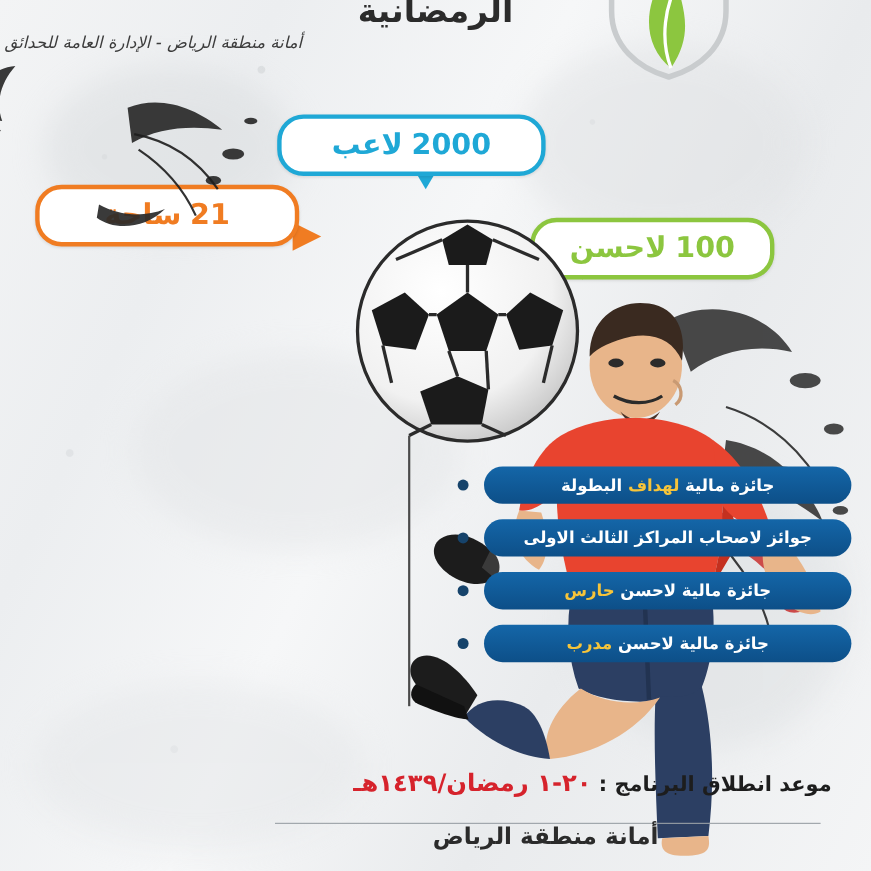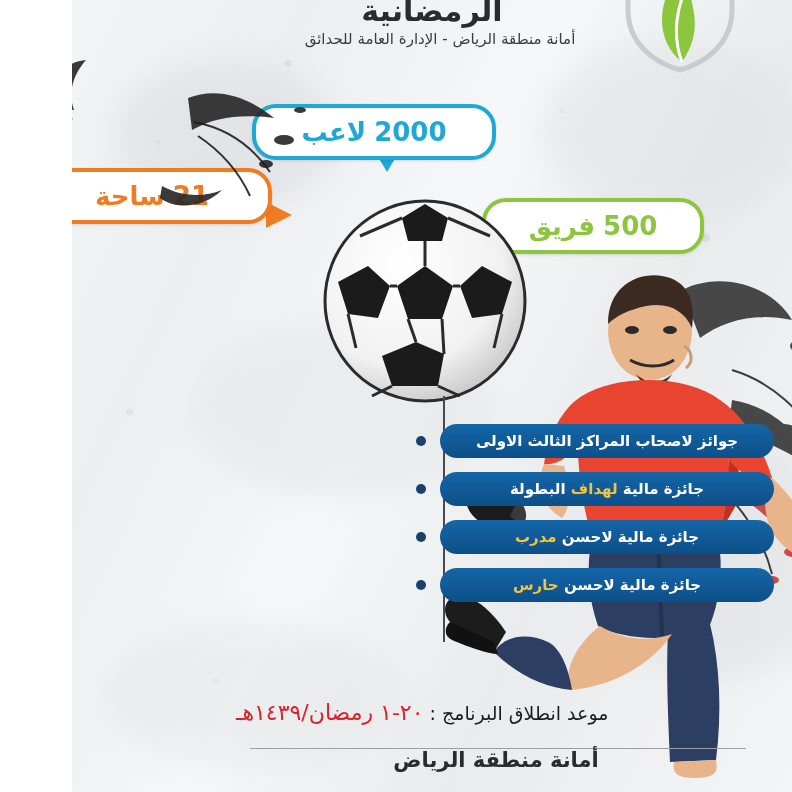--- a/index.html
+++ b/index.html
@@ -9,21 +9,21 @@
   body {
     width: 792px;
     height: 792px;
     overflow: hidden;
     font-family: "DejaVu Sans", sans-serif;
     background: #ffffff;
   }
 
   #poster {
     position: relative;
-    width: 720px;
+    width: 792px;
     height: 792px;
     background:
       radial-gradient(circle at 12% 18%, rgba(215,217,219,0.55) 0 2px, rgba(0,0,0,0) 3px),
       radial-gradient(circle at 30% 8%, rgba(205,208,210,0.5) 0 3px, rgba(0,0,0,0) 4px),
       radial-gradient(circle at 68% 14%, rgba(210,213,216,0.45) 0 2px, rgba(0,0,0,0) 3px),
       radial-gradient(circle at 88% 30%, rgba(200,203,206,0.45) 0 4px, rgba(0,0,0,0) 5px),
       radial-gradient(circle at 8% 52%, rgba(208,211,214,0.4) 0 3px, rgba(0,0,0,0) 4px),
       radial-gradient(circle at 52% 62%, rgba(212,215,218,0.35) 0 2px, rgba(0,0,0,0) 3px),
       radial-gradient(circle at 76% 72%, rgba(198,201,205,0.4) 0 3px, rgba(0,0,0,0) 5px),
       radial-gradient(circle at 20% 86%, rgba(210,213,216,0.4) 0 3px, rgba(0,0,0,0) 4px),
@@ -59,25 +59,26 @@
     font-weight: bold;
     color: #2b2b2b;
     letter-spacing: 0.5px;
     line-height: 34px;
     text-align: center;
     direction: rtl;
   }
   .subtitle {
     position: absolute;
     top: 30px;
-    right: 0; left: 16px;
+    right: 0; left: 4px;
     font-size: 15px;
     color: #3c3c3c;
-    text-align: center;
-    direction: rtl;
+    text-align: left;
+    direction: rtl;
+    font-style: italic;
   }
 
   
   .logo {
     position: absolute;
     top: -56px;
     left: 548px;
     width: 120px;
     height: 130px;
   }
@@ -223,24 +224,24 @@
     height: 246px;
     background: #4a4a4a;
   }
 
   
   .date-line {
     position: absolute;
     top: 700px;
     right: 36px;
     width: 520px;
-    text-align: left;
+    text-align: right;
     direction: rtl;
     font-size: 19px;
-    font-weight: normal;
+    font-weight: bold;
     color: #1d1d1d;
   }
   .date-line .red { color: #d6232c; font-size: 22px; }
   .divider {
     position: absolute;
     top: 748px;
     right: 46px;
     width: 496px;
     height: 1px;
     background: #9aa0a6;
@@ -289,22 +290,22 @@
     <span class="num">2000</span>
     <span class="lbl">لاعب</span>
   </div>
 
   <div class="pill pill-fields">
     <span class="num">21</span>
     <span class="lbl">ساحة</span>
   </div>
 
   <div class="pill pill-teams">
-    <span class="num">500</span>
-    <span class="lbl">فريق</span>
+    <span class="num">100</span>
+    <span class="lbl">لاحسن</span>
   </div>
 
   <div class="ball-wrap">
     <svg viewBox="0 0 210 210" width="210" height="210">
       <defs>
         <radialGradient id="ballShade" cx="38%" cy="32%" r="72%">
           <stop offset="0%" stop-color="#ffffff"></stop>
           <stop offset="70%" stop-color="#f1f1f1"></stop>
           <stop offset="100%" stop-color="#c9c9c9"></stop>
         </radialGradient>
@@ -407,47 +408,47 @@
       <path d="M90 276 C96 270 96 258 86 250 L78 266 Z" fill="#3a3a3a"></path>
     </svg>
   </div>
 
   <div class="stem"></div>
 
   <div class="prizes">
 
     <div class="prize-row">
       <div class="prize-bar">
+        <span class="prize-text"><span>جائزة مالية </span><span class="hl">لهداف</span><span> البطولة</span></span>
+      </div>
+      <span class="bullet"></span>
+    </div>
+
+    <div class="prize-row">
+      <div class="prize-bar">
         <span class="prize-text"><span>جوائز لاصحاب المراكز الثالث الاولى</span></span>
       </div>
       <span class="bullet"></span>
     </div>
 
+
     <div class="prize-row">
       <div class="prize-bar">
-        <span class="prize-text"><span>جائزة مالية </span><span class="hl">لهداف</span><span> البطولة</span></span>
+        <span class="prize-text"><span>جائزة مالية لاحسن </span><span class="hl">حارس</span></span>
       </div>
       <span class="bullet"></span>
     </div>
-
 
     <div class="prize-row">
       <div class="prize-bar">
         <span class="prize-text"><span>جائزة مالية لاحسن </span><span class="hl">مدرب</span></span>
       </div>
       <span class="bullet"></span>
     </div>
 
-    <div class="prize-row">
-      <div class="prize-bar">
-        <span class="prize-text"><span>جائزة مالية لاحسن </span><span class="hl">حارس</span></span>
-      </div>
-      <span class="bullet"></span>
-    </div>
-
   </div>
 
   <div class="date-line">
     <span>موعد انطلاق البرنامج :</span>
     <span class="red">٢٠-١ رمضان/١٤٣٩هـ</span>
   </div>
 
   <div class="divider"></div>
 
   <div class="footer-org">أمانة منطقة الرياض</div>

